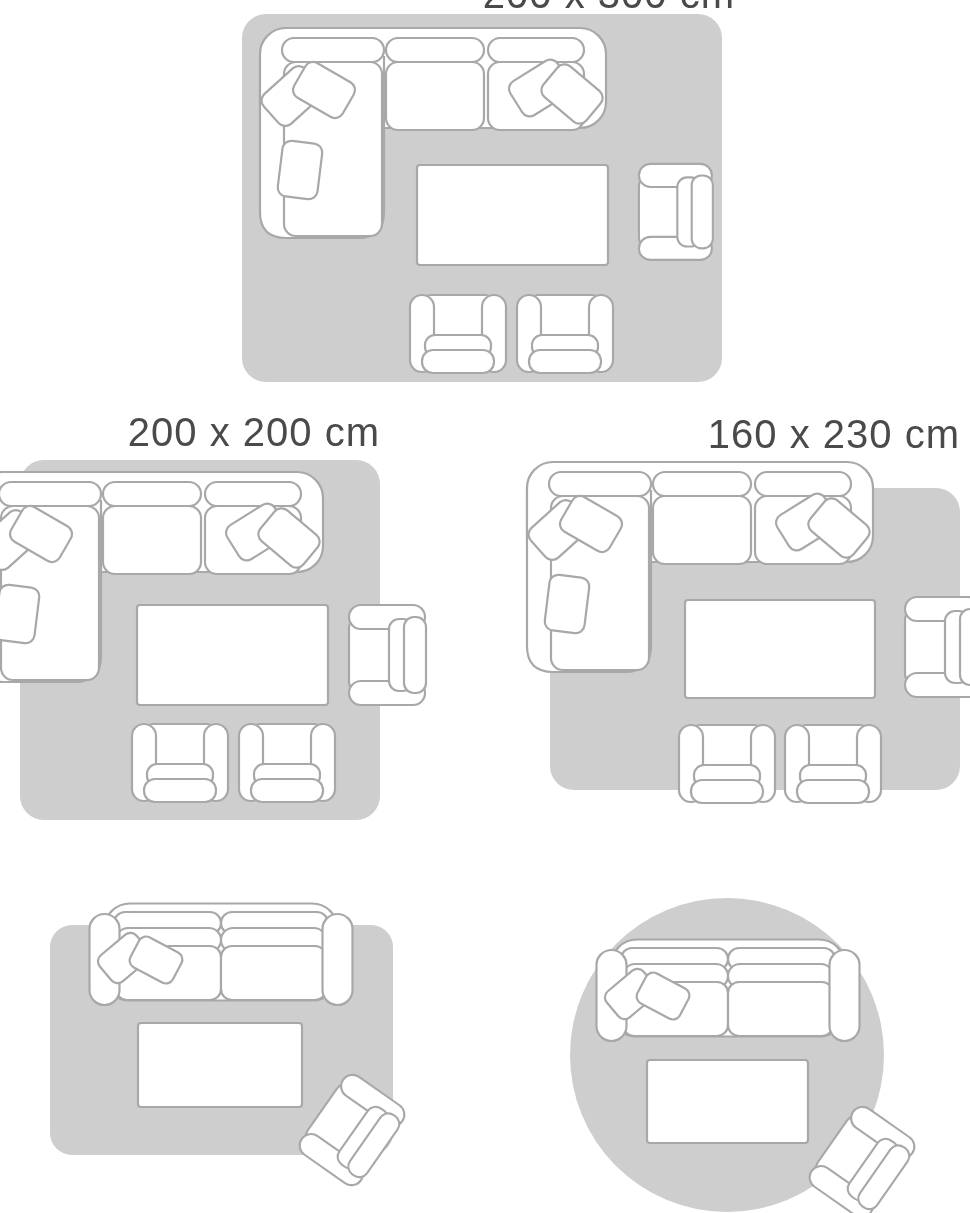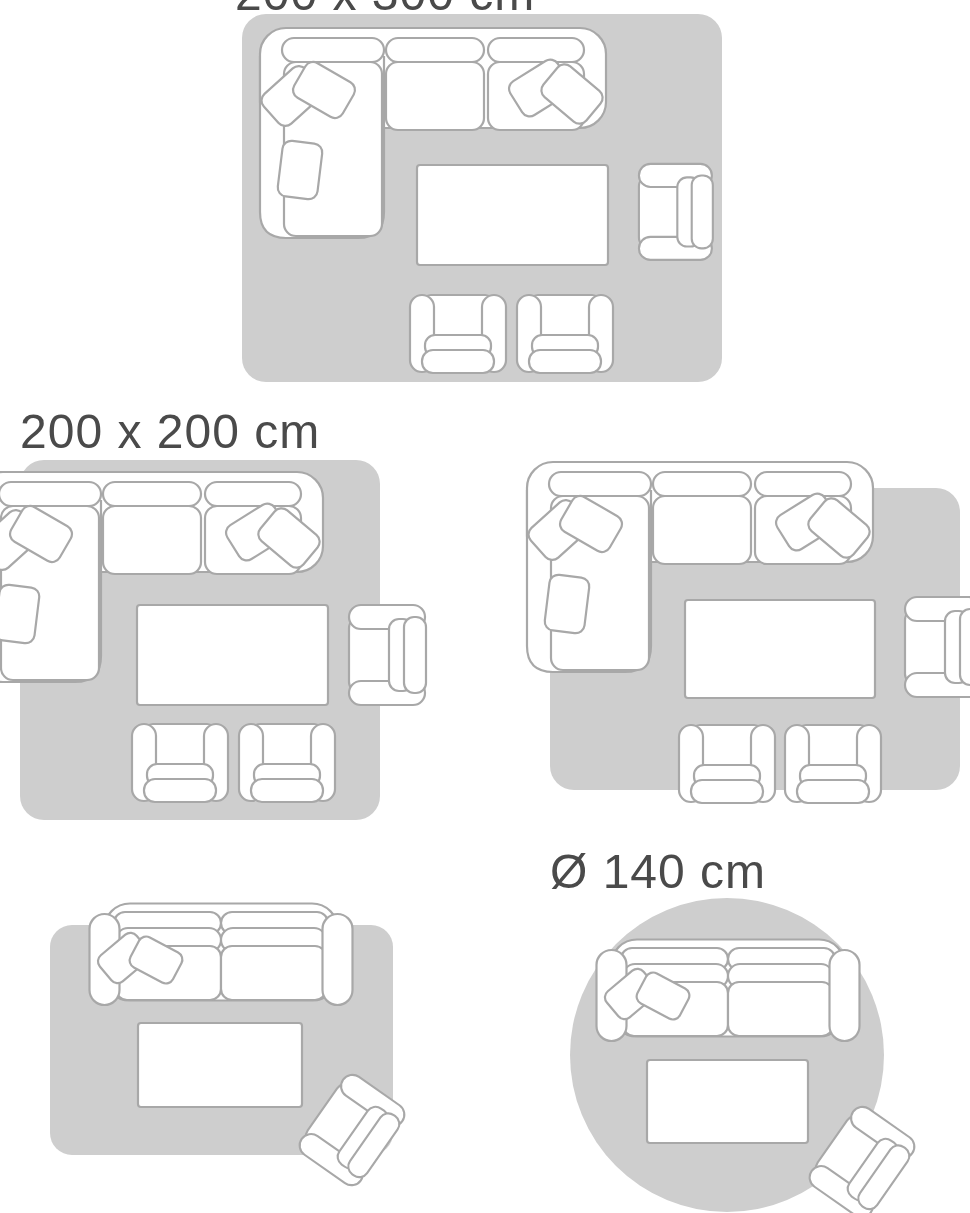--- a/index.html
+++ b/index.html
@@ -1,21 +1,21 @@
 <!DOCTYPE html>
 <html><head>
 <meta charset="utf-8">
 <style>
   html,body{margin:0;padding:0;background:#ffffff;}
   .canvas{
     position:relative;width:970px;height:1213px;background:#ffffff;
     overflow:hidden;font-family:"Liberation Sans",sans-serif;
   }
   .size-label{
-    position:absolute;text-align:left;font-size:48px;line-height:38px;
+    position:absolute;text-align:right;font-size:40px;line-height:38px;
     color:#4a4a4a;letter-spacing:1px;white-space:nowrap;
   }
   .layout-svg{position:absolute;display:block;}
   .rug{fill:#cecece;stroke:none;}
   .furn rect,.furn path{fill:#ffffff;stroke:#a8a8a8;stroke-width:2.2px;}
   .table-rect{fill:#ffffff;stroke:#a8a8a8;stroke-width:2.2px;}
 </style>
 </head>
 <body>
 
@@ -91,37 +91,37 @@
   <div class="size-label" style="left:20px;top:413px;width:360px">200 x 200 cm</div>
   <svg class="layout-svg" style="left:0;top:450px" width="440" height="370" viewBox="0 0 440 370">
     <rect class="rug" x="20" y="10" width="360" height="360" rx="24"></rect>
     <use href="#sofa-corner" transform="translate(-25,20)"></use>
     <rect class="table-rect" x="137" y="155" width="191" height="100" rx="3"></rect>
     <use href="#armchair" transform="translate(347,153)"></use>
     <use href="#chair-small" transform="translate(130,272)"></use>
     <use href="#chair-small" transform="translate(237,272)"></use>
   </svg>
 
+  <div class="size-label" style="left:550px;top:415px;width:410px">160 x 230 cm</div>
   <svg class="layout-svg" style="left:505px;top:450px" width="465" height="370" viewBox="0 0 465 370">
     <rect class="rug" x="45" y="38" width="410" height="302" rx="24"></rect>
     <use href="#sofa-corner" transform="translate(20,10)"></use>
     <rect class="table-rect" x="180" y="150" width="190" height="98" rx="3"></rect>
     <use href="#armchair" transform="translate(398,145)"></use>
     <use href="#chair-small" transform="translate(172,273)"></use>
     <use href="#chair-small" transform="translate(278,273)"></use>
   </svg>
 
   <svg class="layout-svg" style="left:30px;top:895px" width="420" height="318" viewBox="0 0 420 318">
     <rect class="rug" x="20" y="30" width="343" height="230" rx="22"></rect>
     <use href="#loveseat" transform="translate(58,7)"></use>
     <rect class="table-rect" x="108" y="128" width="164" height="84" rx="3"></rect>
     <use href="#armchair" transform="translate(322,235) rotate(35) scale(0.95) translate(-40,-52)"></use>
   </svg>
 
-  <div class="size-label" style="left:550px;top:853px;width:380px">Ø 140 cm</div>
   <svg class="layout-svg" style="left:540px;top:895px" width="430" height="318" viewBox="0 0 430 318">
     <circle class="rug" cx="187" cy="160" r="157"></circle>
     <use href="#loveseat" transform="translate(55,43)"></use>
     <rect class="table-rect" x="107" y="165" width="161" height="83" rx="3"></rect>
     <use href="#armchair" transform="translate(322,267) rotate(35) scale(0.95) translate(-40,-52)"></use>
   </svg>
 
 </div>
 
 </body></html>

